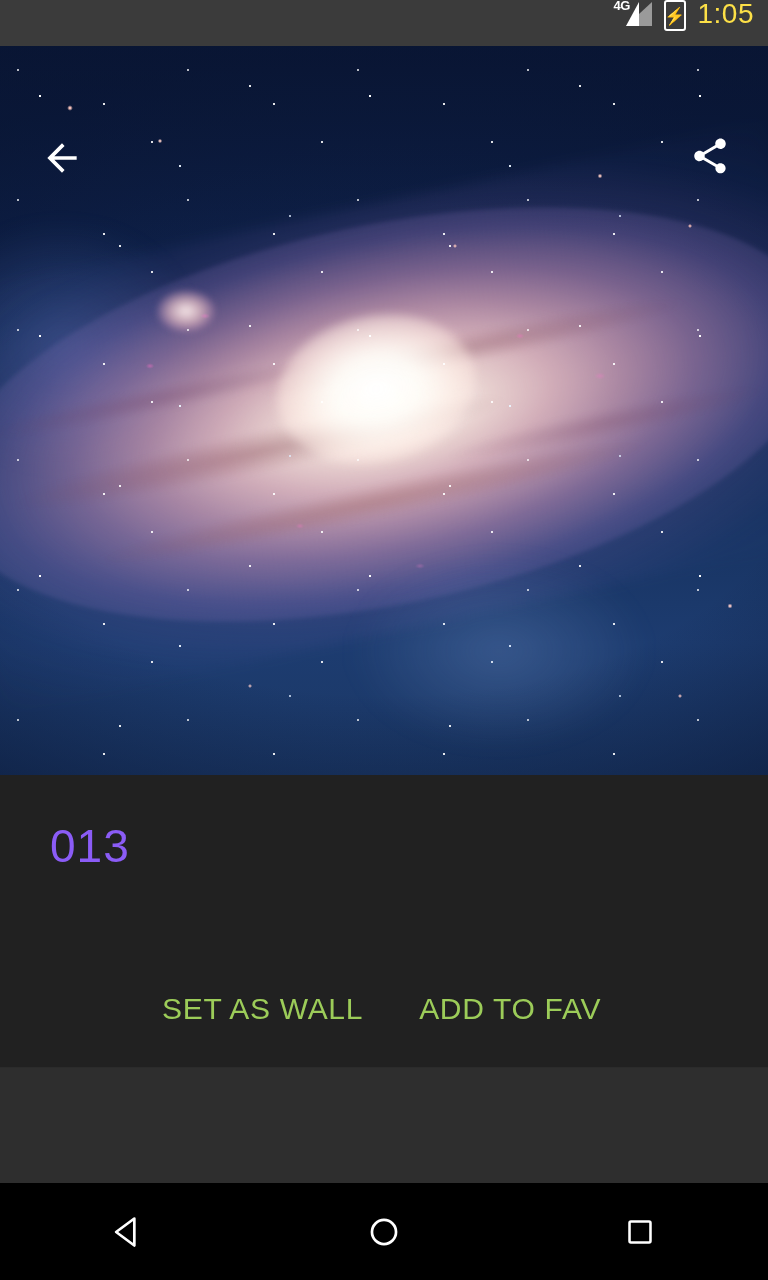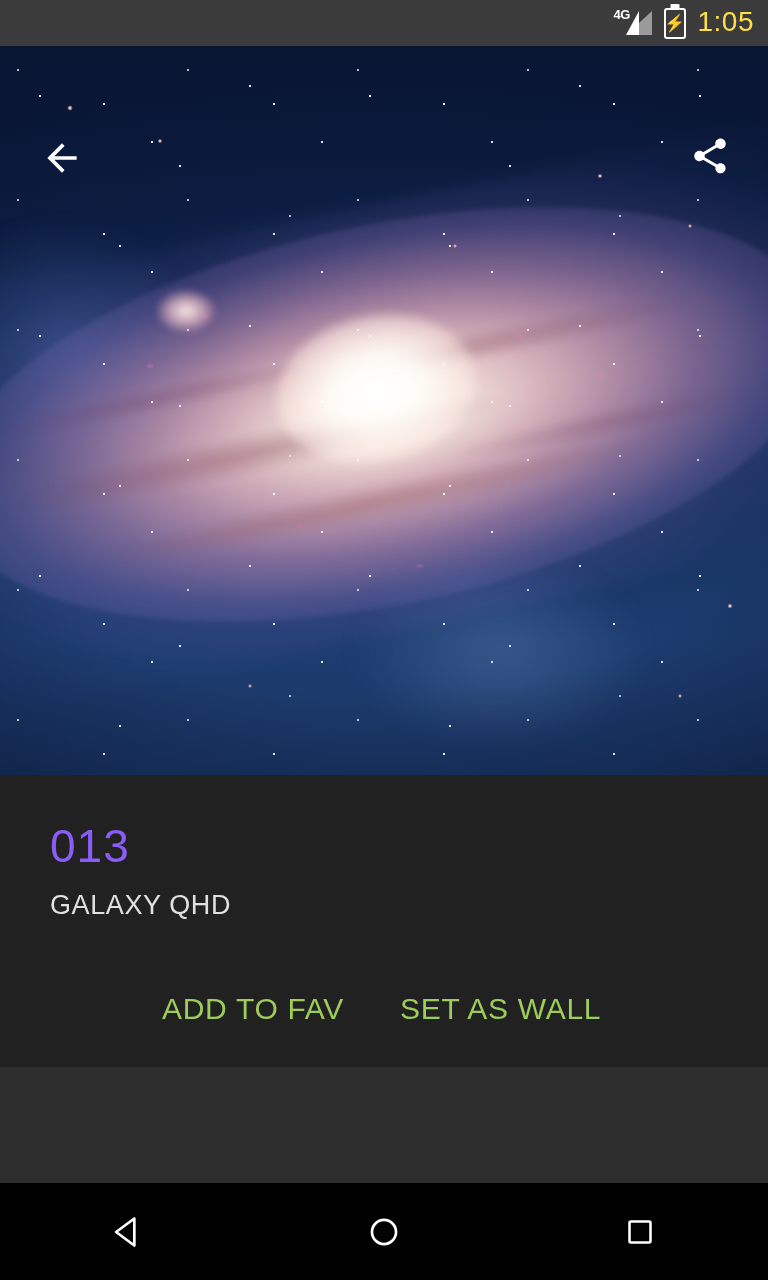--- a/index.html
+++ b/index.html
@@ -13,21 +13,21 @@
     position:relative;
     width:768px; height:1280px;
     background:#2E2E2E;
   }
 
   
   .statusbar{
     position:absolute; top:0; left:0;
     width:768px; height:46px;
     background:#3B3B3B;
-    display:flex; align-items:center; justify-content:flex-end;
+    display:flex; align-items:flex-start; justify-content:flex-end;
     padding-right:14px;
     gap:12px;
     z-index:40;
   }
   .sb-signal{ position:relative; width:36px; height:28px; }
   .sb-signal .tri-bg{
     position:absolute; right:0; bottom:2px;
     width:0; height:0;
     border-left:26px solid transparent;
     border-bottom:24px solid #9A9A9A;
@@ -307,25 +307,24 @@
 
     <div class="hero-btn btn-share">
       <svg width="42" height="42" viewBox="0 0 24 24">
         <path d="M18 16.08c-.76 0-1.44.3-1.96.77L8.91 12.7c.05-.23.09-.46.09-.7s-.04-.47-.09-.7l7.05-4.11c.54.5 1.25.81 2.04.81 1.66 0 3-1.34 3-3s-1.34-3-3-3-3 1.34-3 3c0 .24.04.47.09.7L8.04 9.81C7.5 9.31 6.79 9 6 9c-1.66 0-3 1.34-3 3s1.34 3 3 3c.79 0 1.5-.31 2.04-.81l7.12 4.16c-.05.21-.08.43-.08.65 0 1.61 1.31 2.92 2.92 2.92s2.92-1.31 2.92-2.92-1.31-2.92-2.92-2.92z" fill="#FFFFFF"></path>
       </svg>
     </div>
   </div>
 
   <div class="info-panel">
     <div class="info-title">013</div>
-    <div class="info-sub">GALAXY QHD</div>
 
     <div class="actions">
+      <button class="action-btn">SET AS WALL</button>
       <button class="action-btn">ADD TO FAV</button>
-      <button class="action-btn">SET AS WALL</button>
     </div>
   </div>
 
   <div class="below-panel"></div>
 
   <div class="navbar">
     <div class="nav-btn">
       <svg width="38" height="38" viewBox="0 0 24 24">
         <path d="M16 3.5 4.5 12 16 20.5z" fill="none" stroke="#FFFFFF" stroke-width="1.7" stroke-linejoin="round"></path>
       </svg>

